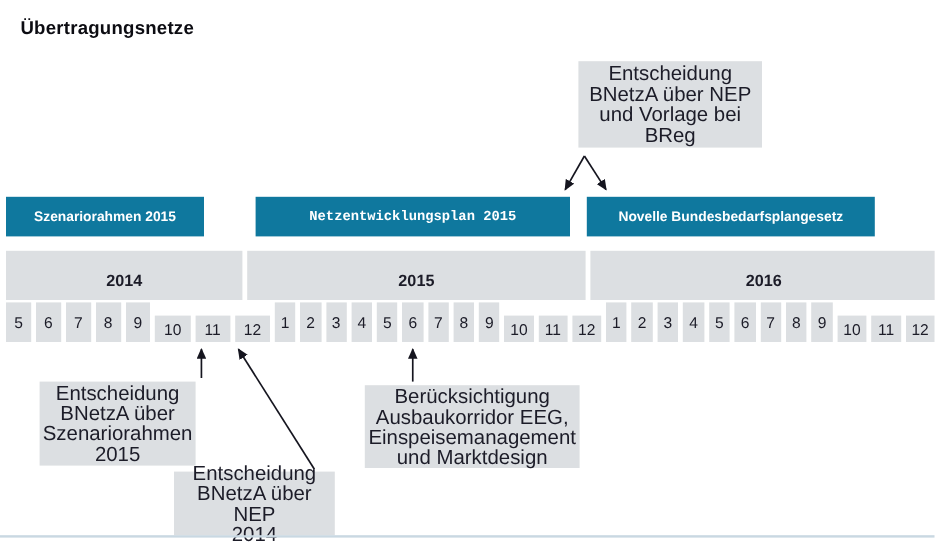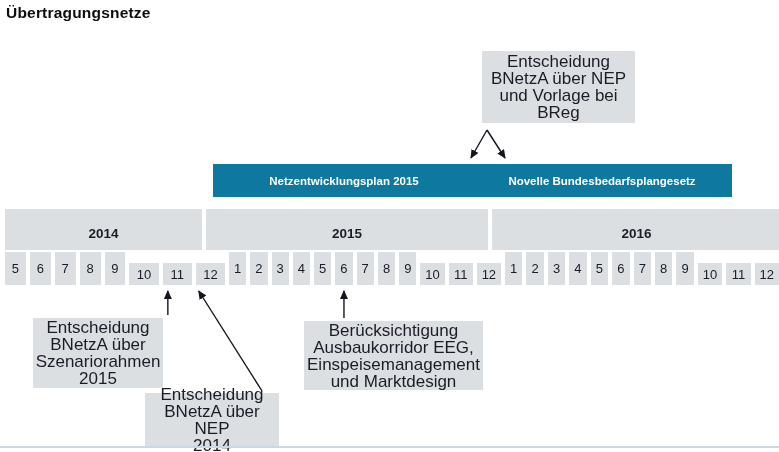--- a/index.html
+++ b/index.html
@@ -2,31 +2,31 @@
 <html><head>
 <meta charset="utf-8">
 <style>
   html,body { margin:0; padding:0; background:#fff; }
   .canvas {
     position:relative; width:779px; height:452px; background:#ffffff;
     font-family:"Liberation Sans", sans-serif; overflow:hidden;
     --teal:#0F789E; --gray:#DCDFE2; --dark:#1C1C28; --rule:#C9D8E2;
   }
   .title {
-    position:absolute; left:5px; top:3px; margin:1px;
+    position:absolute; left:5px; top:3px; margin:12px;
     font-size:15.5px; font-weight:bold; color:#0C0C12; letter-spacing:.2px;
   }
   .bar {
     position:absolute; top:164px; height:33px; background:var(--teal);
     color:#fff; font-weight:bold; font-size:11.5px;
     display:flex; align-items:center; justify-content:center; text-align:center;
   }
   .bar1 { left:5px;  width:165px; }
-  .bar2 { left:213px; width:262px; }
-  .bar3 { left:472px; width:260px; }
+  .bar2 { left:213px; width:262px;font-family:Liberation Mono, monospace; }
+  .bar3 { left:489px; width:240px; }
   .yearband {
     position:absolute; top:209px; height:41px; background:var(--gray);
     color:var(--dark); font-weight:bold; font-size:13.5px;
     display:flex; align-items:center; justify-content:center;
     padding-top:7px; box-sizing:border-box;
   }
   .y1 { left:5px;  width:197px; }
   .y2 { left:206px; width:282px; }
   .y3 { left:492px; width:289px; }
   .months { position:absolute; top:252px; height:33px; display:flex; gap:4px; }
@@ -56,20 +56,21 @@
 
 <div class="canvas" style="--teal: #0F789E; --gray: #DCDFE2; --dark: #1C1C28; --rule: #C9D8E2;">
 
   <h1 class="title">Übertragungsnetze</h1>
 
   <div class="callout co-top">Entscheidung
 BNetzA über NEP
 und Vorlage bei
 BReg</div>
 
+  <div class="bar bar1">Szenariorahmen 2015</div>
   <div class="bar bar2">Netzentwicklungsplan 2015</div>
   <div class="bar bar3">Novelle Bundesbedarfsplangesetz</div>
 
   <div class="yearband y1">2014</div>
   <div class="yearband y2">2015</div>
   <div class="yearband y3">2016</div>
 
   <div class="months mg1" id="mg-0">
       <div class="mcell">5</div>
       <div class="mcell">6</div>

